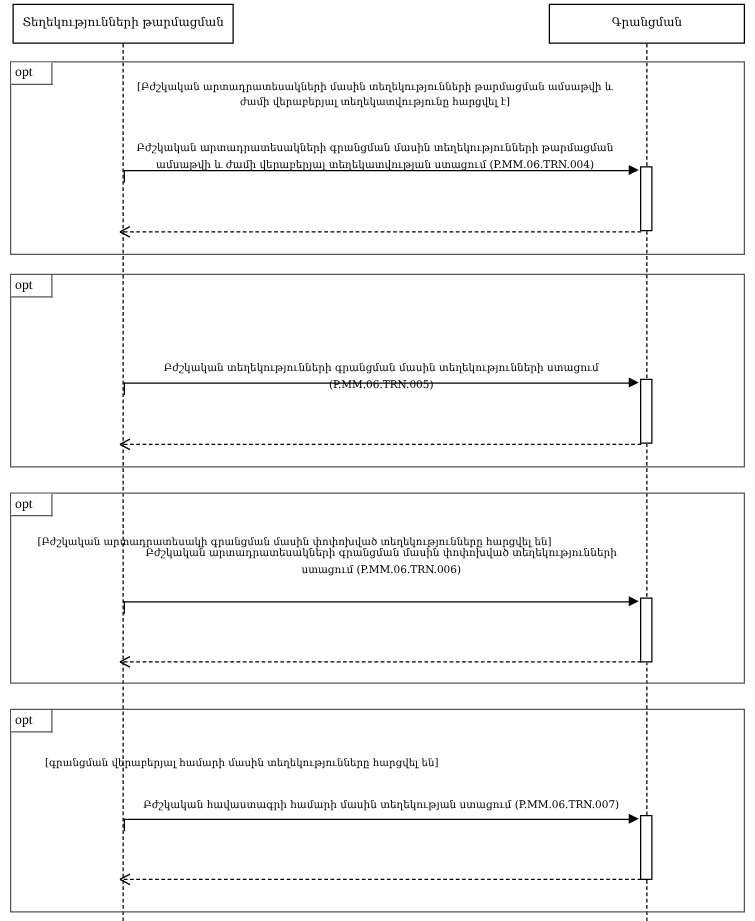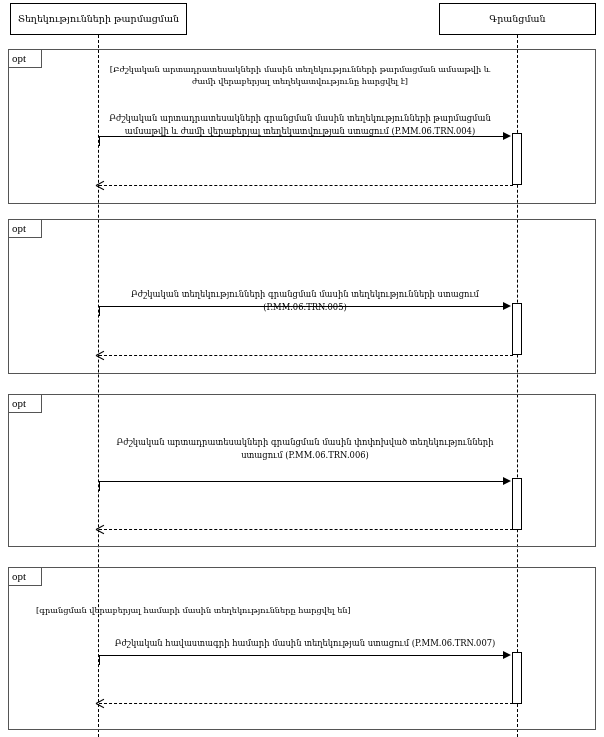--- a/index.html
+++ b/index.html
@@ -176,20 +176,21 @@
 
   <div class="activation" style="left:512px; top:303px; width:10px; height:52px;"></div>
 
   <div class="msg-line dashed" style="left:99px; top:355px; width:414px;"></div>
   <div class="arrow-open" style="left:96px; top:351px;"></div>
 
   <div class="fragment" style="left:8px; top:394px; width:588px; height:153px;">
     <div class="frag-label" style="width:33px; height:18px;">opt</div>
   </div>
 
+  <div class="frag-guard guard-left" style="left:24px; top:428px; width:560px;">[Բժշկական արտադրատեսակի գրանցման մասին փոփոխված տեղեկությունները հարցվել են]</div>
 
   <div class="msg-label" style="left:110px; top:436px; width:390px;">Բժշկական արտադրատեսակների գրանցման մասին փոփոխված տեղեկությունների ստացում (P.MM.06.TRN.006)</div>
   <div class="msg-stub" style="left:99px; top:481px; height:10px;"></div>
   <div class="msg-line" style="left:99px; top:481px; width:410px;"></div>
   <div class="arrow-filled" style="left:503px; top:477px;"></div>
 
   <div class="activation" style="left:512px; top:478px; width:10px; height:52px;"></div>
 
   <div class="msg-line dashed" style="left:99px; top:529px; width:414px;"></div>
   <div class="arrow-open" style="left:96px; top:525px;"></div>

